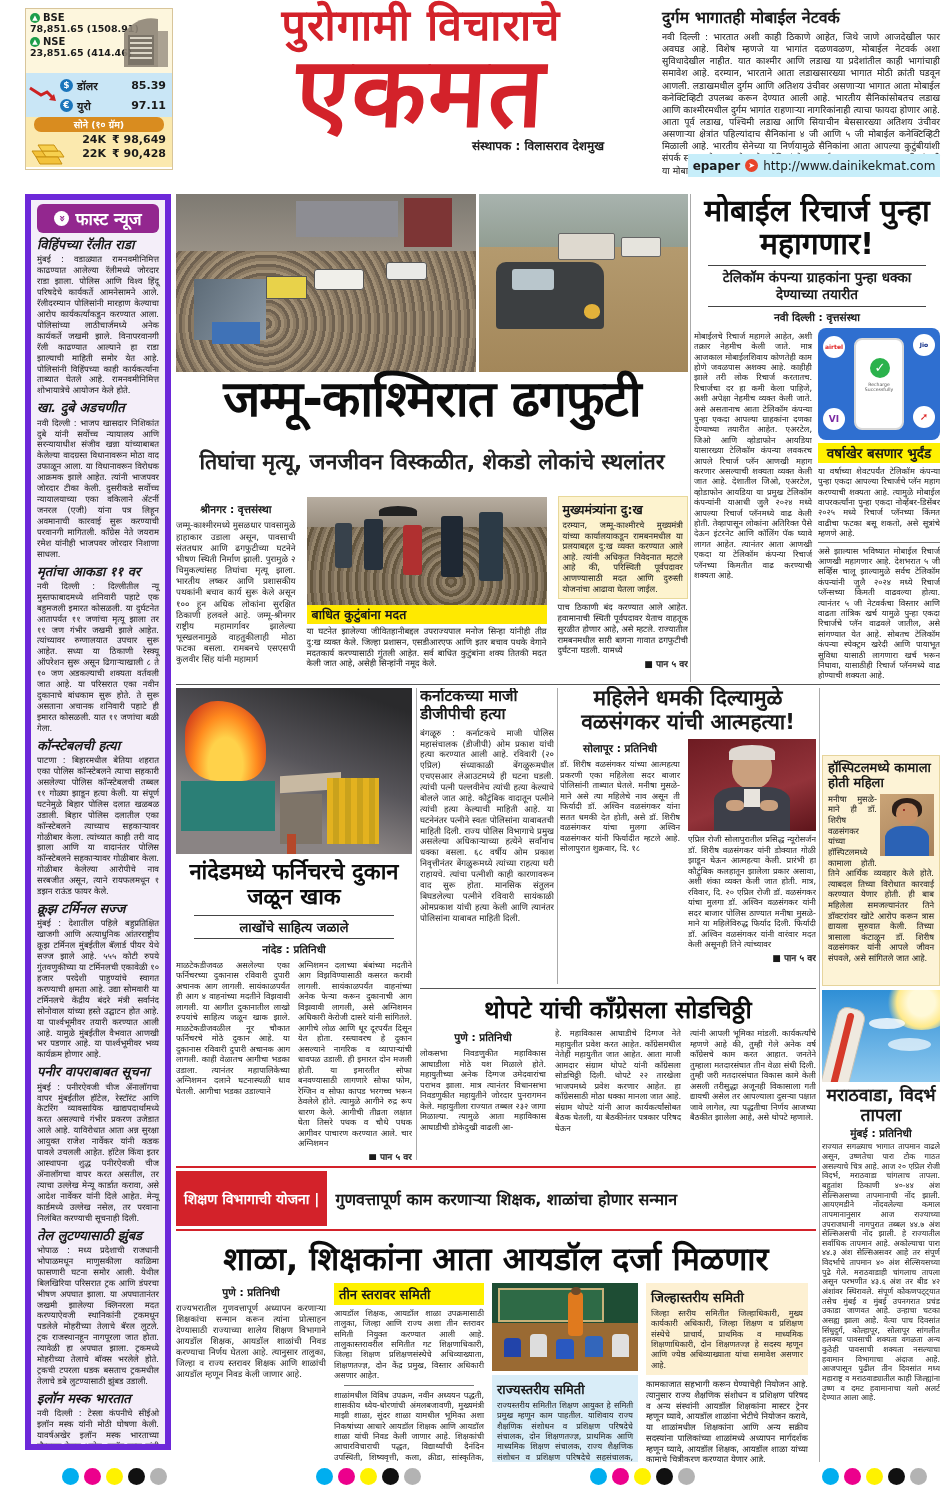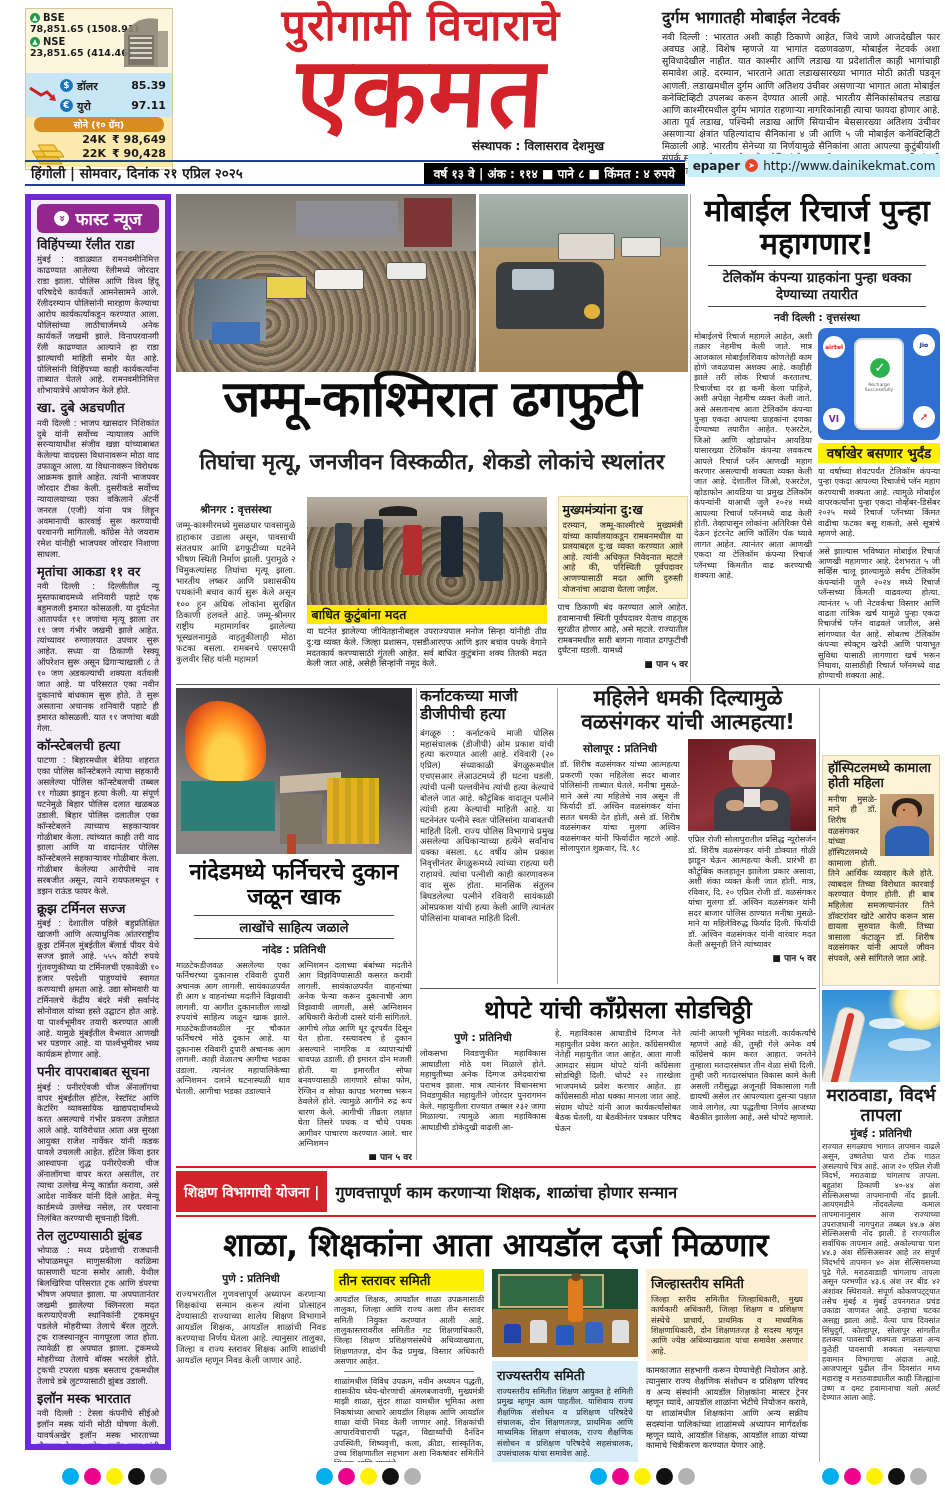--- a/index.html
+++ b/index.html
@@ -36,21 +36,21 @@
   .ep-ic{width:13px;height:13px;border-radius:50%;background:#e8442a;color:#fff;font-size:8px;line-height:13px;text-align:center;font-weight:700;display:inline-block;}
   .datebar{left:25px;top:160px;width:660px;height:26px;border-top:2px solid #21409a;border-bottom:2px solid #21409a;display:flex;align-items:center;box-sizing:border-box;}
   .date-l{font-weight:700;font-size:13.5px;padding-left:6px;}
   .issue{margin-left:auto;background:#000;color:#fff;font-weight:700;font-size:12px;padding:2px 10px;}
 
   
   .fast-rail{left:25px;top:194px;width:146px;height:1256px;background:#f4eef9;border:6px solid #6d28d9;box-sizing:border-box;padding:4px 6px;overflow:hidden;}
   .fn-hd{background:#93278f;color:#fff;border-radius:6px;font-weight:700;font-size:17px;text-align:center;padding:3px 0;display:flex;align-items:center;justify-content:center;gap:6px;}
   .fn-ic{width:15px;height:15px;border-radius:50%;background:#fff;color:#93278f;font-size:11px;line-height:14px;font-weight:700;display:inline-block;transform:rotate(90deg);}
   .fn-it{margin-top:5px;}
-  .fn-t{font-weight:700;font-size:13px;line-height:1.1;margin-bottom:2px;}
+  .fn-t{font-weight:700;font-size:13px;line-height:1.1;margin-bottom:2px;font-style:italic;}
   .fn-b{font-size:8.4px;line-height:1.3;text-align:justify;}
 
   
   .lead-photos{left:176px;top:194px;width:512px;height:178px;display:flex;gap:3px;}
   .ph{position:relative;overflow:hidden;background:#b9a183;}
   .lead-hl{left:176px;top:374px;width:512px;font-size:50px;font-weight:700;letter-spacing:-1px;text-align:center;line-height:1.0;color:#0d0d0d;}
   .lead-sub{left:176px;top:446px;width:512px;font-size:21.5px;font-weight:700;text-align:center;color:#222;}
   .lead-cols{left:176px;top:484px;width:512px;height:198px;display:flex;gap:11px;overflow:hidden;align-items:center;}
   .byline{font-weight:700;font-size:10.5px;text-align:center;margin:2px 0 4px;}
   .body{font-size:8.6px;line-height:1.3;text-align:justify;}
@@ -105,21 +105,21 @@
   .th-hl{font-size:24px;font-weight:700;text-align:center;margin-bottom:3px;color:#0d0d0d;}
   .th-cols{display:flex;gap:9px;}
   .th-cols>div{width:126px;}
   .weather{left:822px;top:990px;width:118px;height:472px;overflow:hidden;}
   .skyph{position:relative;width:118px;height:92px;background:linear-gradient(180deg,#2f8fd6,#8ec9ef);overflow:hidden;}
   .wx-hl{font-size:17.5px;font-weight:700;text-align:center;line-height:1.15;margin-top:3px;}
 
   
   .edu{left:176px;top:1166px;width:640px;height:296px;overflow:hidden;}
   .kicker{border-top:2px solid #d3222a;border-bottom:2px solid #d3222a;display:flex;align-items:center;gap:8px;padding:3px 0;}
-  .kick-lab{background:#d3222a;color:#fff;font-weight:700;font-size:14px;padding:11px 8px;}
+  .kick-lab{background:#d3222a;color:#fff;font-weight:700;font-size:14px;padding:18px 8px;}
   .kick-tx{font-weight:700;font-size:16px;}
   .edu-hl{font-size:32px;font-weight:700;text-align:center;margin:5px 0 4px;color:#0d0d0d;}
   .edu-cols{display:flex;gap:8px;}
   .ec1{width:150px;}
   .ec2{width:150px;}
   .ec3{width:146px;}
   .ec4{width:162px;}
   .ybar{background:#fff100;font-weight:700;font-size:13px;padding:2px 5px;margin-bottom:3px;}
   .bluebox{background:#d9edf8;padding:5px;margin-top:4px;}
   .bb-t{font-weight:700;font-size:13px;margin-bottom:2px;}
@@ -209,24 +209,20 @@
     <div class="brief-t">दुर्गम भागातही मोबाईल नेटवर्क</div>
     <div class="brief-b jt">नवी दिल्ली : भारतात अशी काही ठिकाणे आहेत, जिथे जाणे आजदेखील फार अवघड आहे. विशेष म्हणजे या भागांत दळणवळण, मोबाईल नेटवर्क अशा सुविधादेखील नाहीत. यात काश्मीर आणि लडाख या प्रदेशांतील काही भागांचाही समावेश आहे. दरम्यान, भारताने आता लडाखसारख्या भागात मोठी क्रांती घडवून आणली. लडाखमधील दुर्गम आणि अतिशय उंचीवर असणाऱ्या भागात आता मोबाईल कनेक्टिव्हिटी उपलब्ध करून देण्यात आली आहे. भारतीय सैनिकांसोबतच लडाख आणि काश्मीरमधील दुर्गम भागांत राहणाऱ्या नागरिकांनाही त्याचा फायदा होणार आहे. आता पूर्व लडाख, पश्चिमी लडाख आणि सियाचीन बेससारख्या अतिशय उंचीवर असणाऱ्या क्षेत्रांत पहिल्यांदाच सैनिकांना ४ जी आणि ५ जी मोबाईल कनेक्टिव्हिटी मिळाली आहे. भारतीय सेनेच्या या निर्णयामुळे सैनिकांना आता आपल्या कुटुंबीयांशी संपर्क साधता येणार आहे. तसेच सैनिकांसोबतच दुर्गम भागात राहणाऱ्या नागरिकांनाही या मोबाईल कनेक्टिव्हिटीचा फायदा होणार आहे.</div>
   </div>
 
   <div class="abs epaper">
     <span class="b">epaper</span>
     <span class="ep-ic">➤</span>
     <span>http://www.dainikekmat.com</span>
   </div>
 
-  <div class="abs datebar">
-    <span class="date-l">हिंगोली | सोमवार, दिनांक २१ एप्रिल २०२५</span>
-    <span class="issue">वर्ष १३ वे | अंक : ११४ ■ पाने ८ ■ किंमत : ४ रुपये</span>
-  </div>
 
   <div class="abs fast-rail">
     <div class="fn-hd">
       <span class="fn-ic">»</span>
       <span>फास्ट न्यूज</span>
     </div>
     <div class="fn-it">
       <div class="fn-t">विहिंपच्या रॅलीत राडा</div>
       <div class="fn-b">मुंबई : वडाळ्यात रामनवमीनिमित्त काढण्यात आलेल्या रॅलीमध्ये जोरदार राडा झाला. पोलिस आणि विश्व हिंदू परिषदेचे कार्यकर्ते आमनेसामने आले. रॅलीदरम्यान पोलिसांनी मारहाण केल्याचा आरोप कार्यकर्त्यांकडून करण्यात आला. पोलिसांच्या लाठीचार्जमध्ये अनेक कार्यकर्ते जखमी झाले. विनापरवानगी रॅली काढण्यात आल्याने हा राडा झाल्याची माहिती समोर येत आहे. पोलिसांनी विहिंपच्या काही कार्यकर्त्यांना ताब्यात घेतले आहे. रामनवमीनिमित्त शोभायात्रेचे आयोजन केले होते.</div>
     </div>

